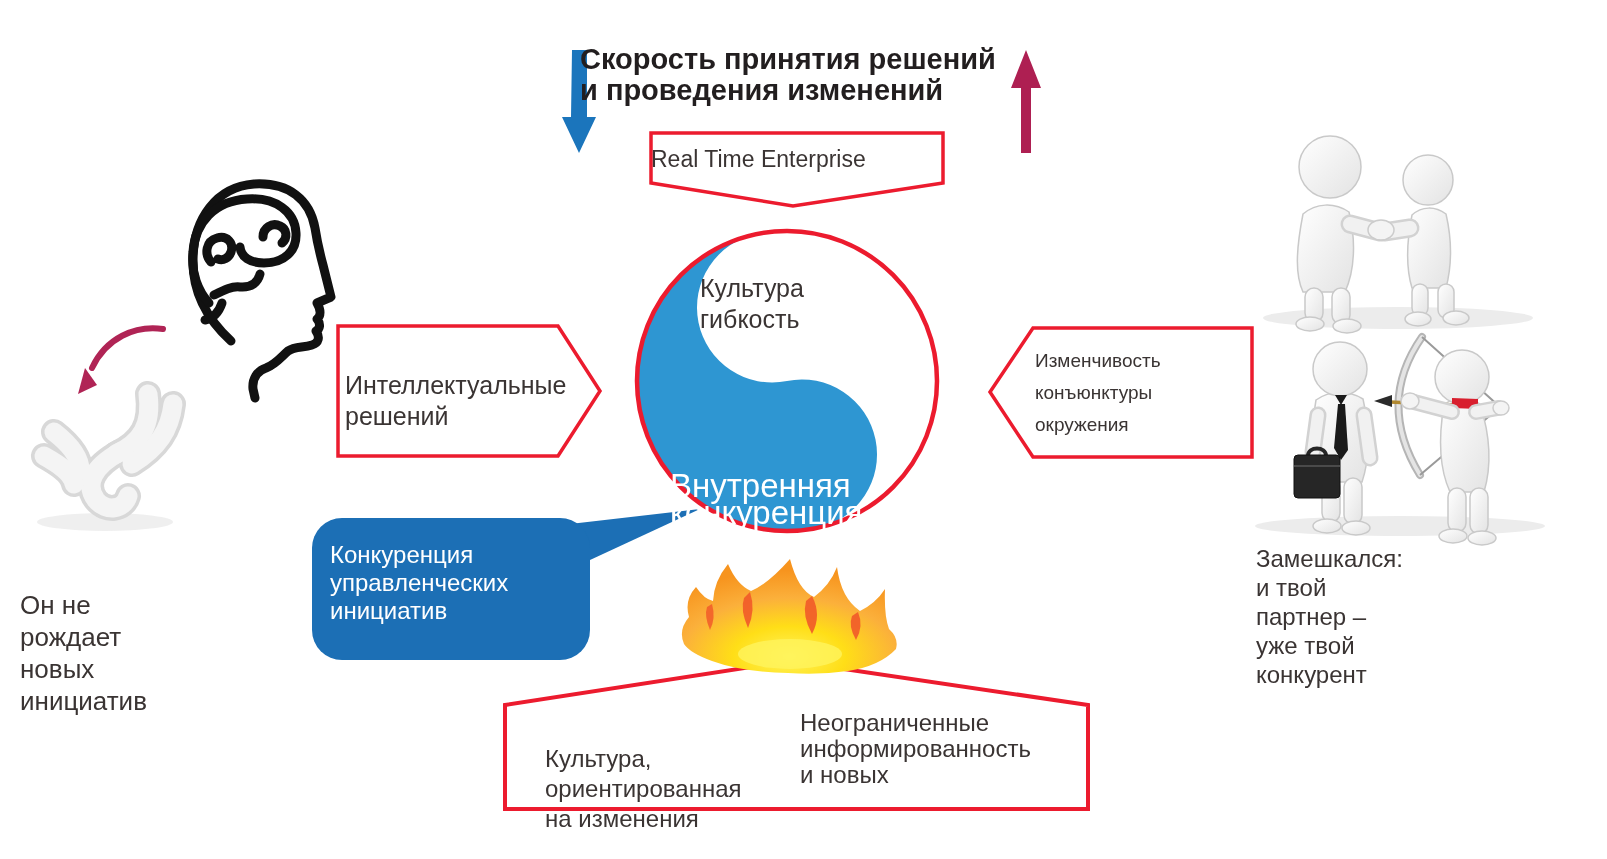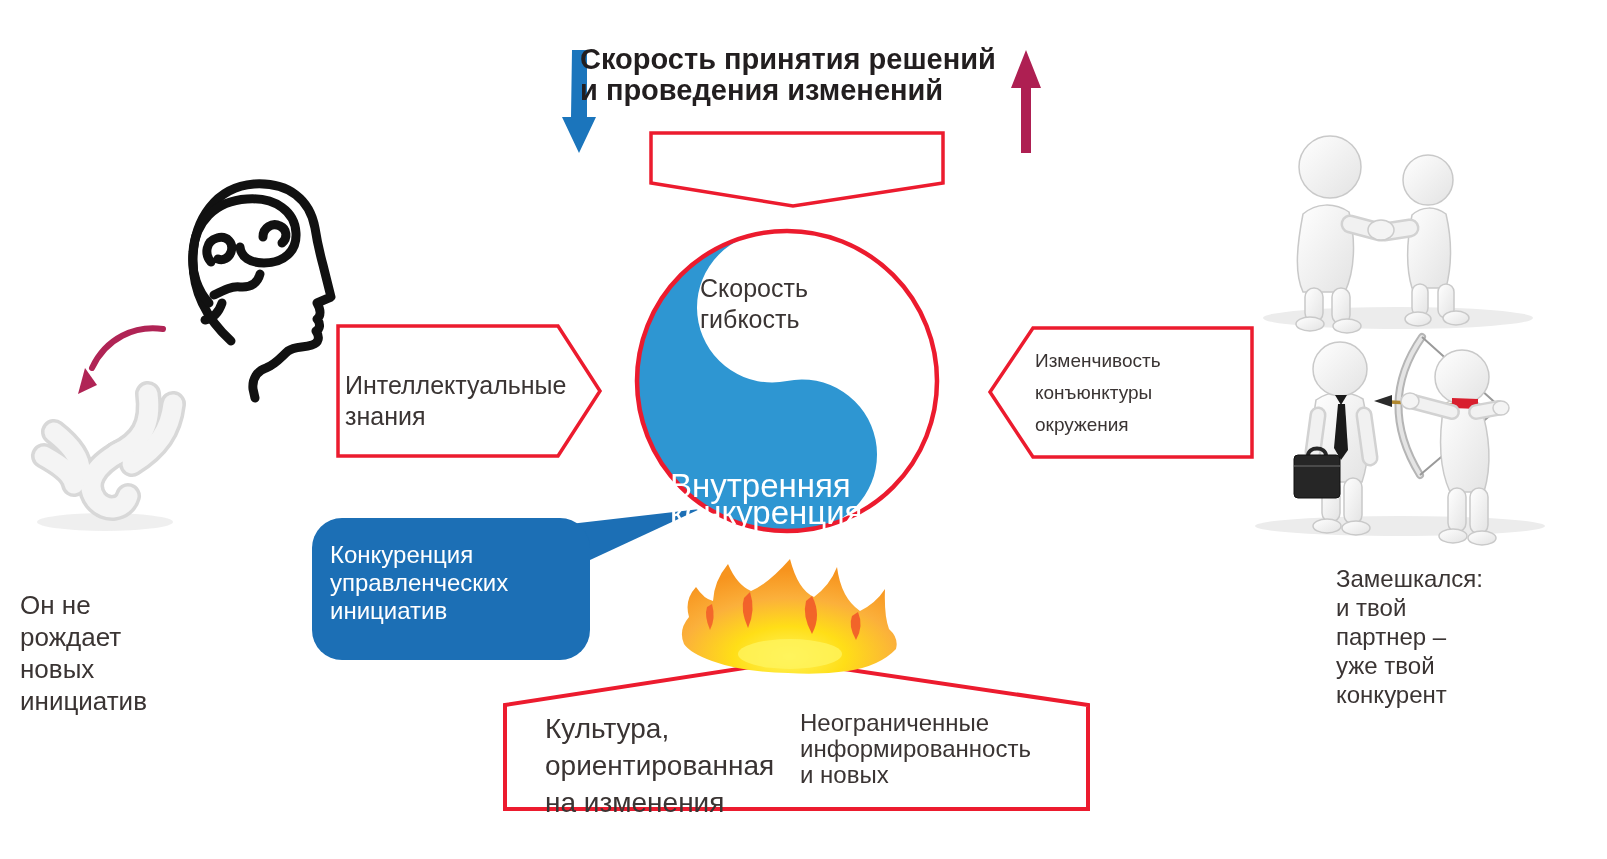--- a/index.html
+++ b/index.html
@@ -9,24 +9,24 @@
   }
   .scene{position:absolute;left:0;top:0;z-index:1;}
   .txt{position:absolute;z-index:2;text-align:left;white-space:pre-line;line-height:1.22;}
   .t-title{left:580px;top:44px;width:430px;font-size:29px;font-weight:bold;color:#221e1f;line-height:1.06;}
   .t-banner{left:651px;top:145px;width:292px;font-size:23px;color:#3a3433;}
   .t-circle-top{left:700px;top:273px;width:210px;font-size:25px;line-height:31px;}
   .t-circle-bottom{left:670px;top:428px;width:210px;font-size:33px;line-height:27px;color:#ffffff;margin-top:44px;}
   .t-left-arrow{left:345px;top:370px;width:230px;font-size:25px;line-height:31px;}
   .t-right-arrow{left:1035px;top:345px;width:220px;font-size:19px;line-height:32px;}
   .t-bubble{left:330px;top:541px;width:242px;font-size:24px;line-height:28px;color:#ffffff;}
-  .t-bottom-left{left:545px;top:710px;width:280px;font-size:28px;line-height:37px;}
+  .t-bottom-left{left:545px;top:744px;width:280px;font-size:24px;line-height:30px;}
   .t-bottom-right{left:800px;top:710px;width:280px;font-size:24px;line-height:26px;}
   .t-left-caption{left:20px;top:542px;width:175px;font-size:26px;line-height:32px;margin-top:47px;}
-  .t-right-caption{left:1336px;top:544px;width:200px;font-size:24px;line-height:29px;margin-top:20px;}
+  .t-right-caption{left:1256px;top:544px;width:200px;font-size:24px;line-height:29px;}
 </style>
 </head>
 <body>
 
 <div class="stage">
 
   <svg class="scene" width="1607" height="859" viewBox="0 0 1607 859">
     <defs>
       <radialGradient id="flameG" cx="0.5" cy="0.85" r="0.75">
         <stop offset="0" stop-color="#fff45c"></stop>
@@ -196,26 +196,27 @@
         <path d="M1452,412 L1414,402"></path>
         <path d="M1476,412 L1498,408"></path>
       </g>
       <ellipse cx="1410" cy="401" rx="9" ry="8" fill="#f4f4f4" stroke="#cccccc" stroke-width="1.5"></ellipse>
       <ellipse cx="1501" cy="408" rx="8" ry="7" fill="#f4f4f4" stroke="#cccccc" stroke-width="1.5"></ellipse>
     </g>
   </svg>
 
   <div class="txt t-title">Скорость принятия решений
 и проведения изменений</div>
-  <div class="txt t-circle-top">Скорость
+  <div class="txt t-banner">Real Time Enterprise</div>
+  <div class="txt t-circle-top">Культура
 гибкость</div>
   <div class="txt t-circle-bottom">Внутренняя
 конкуренция</div>
   <div class="txt t-left-arrow">Интеллектуальные
-знания</div>
+решений</div>
   <div class="txt t-right-arrow">Изменчивость
 конъюнктуры
 окружения</div>
   <div class="txt t-bubble">Конкуренция
 управленческих
 инициатив</div>
   <div class="txt t-bottom-left">Культура,
 ориентированная
 на изменения</div>
   <div class="txt t-bottom-right">Неограниченные

